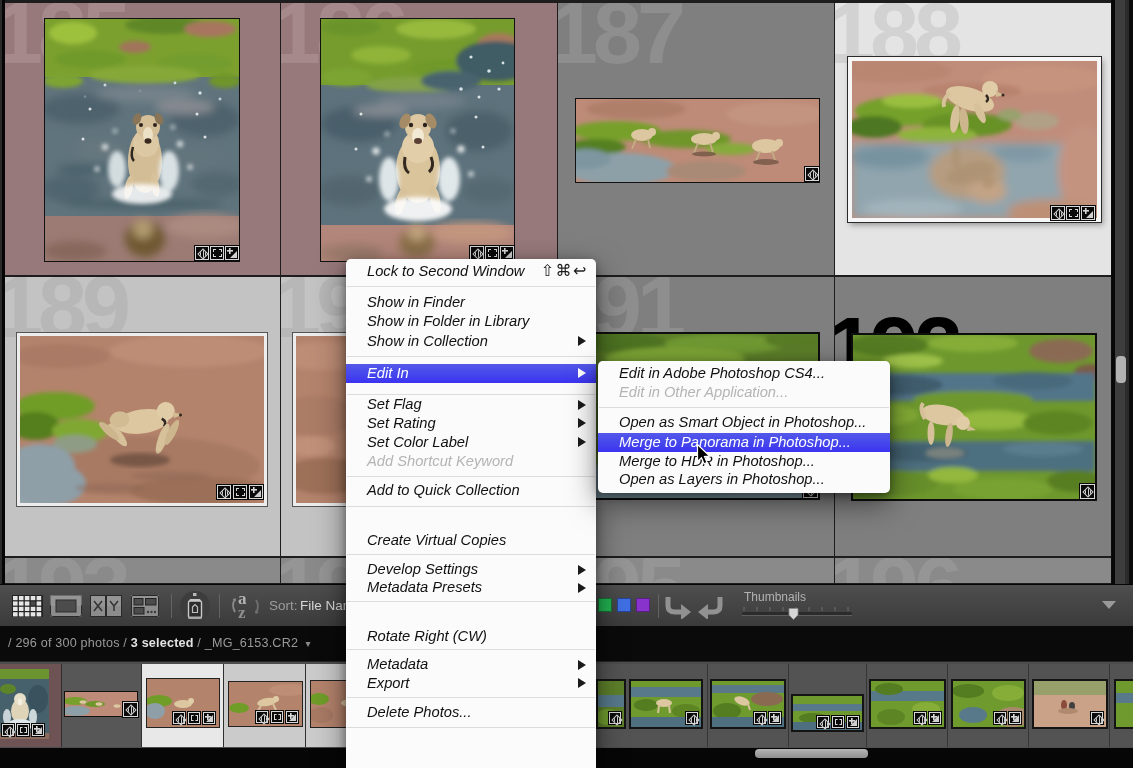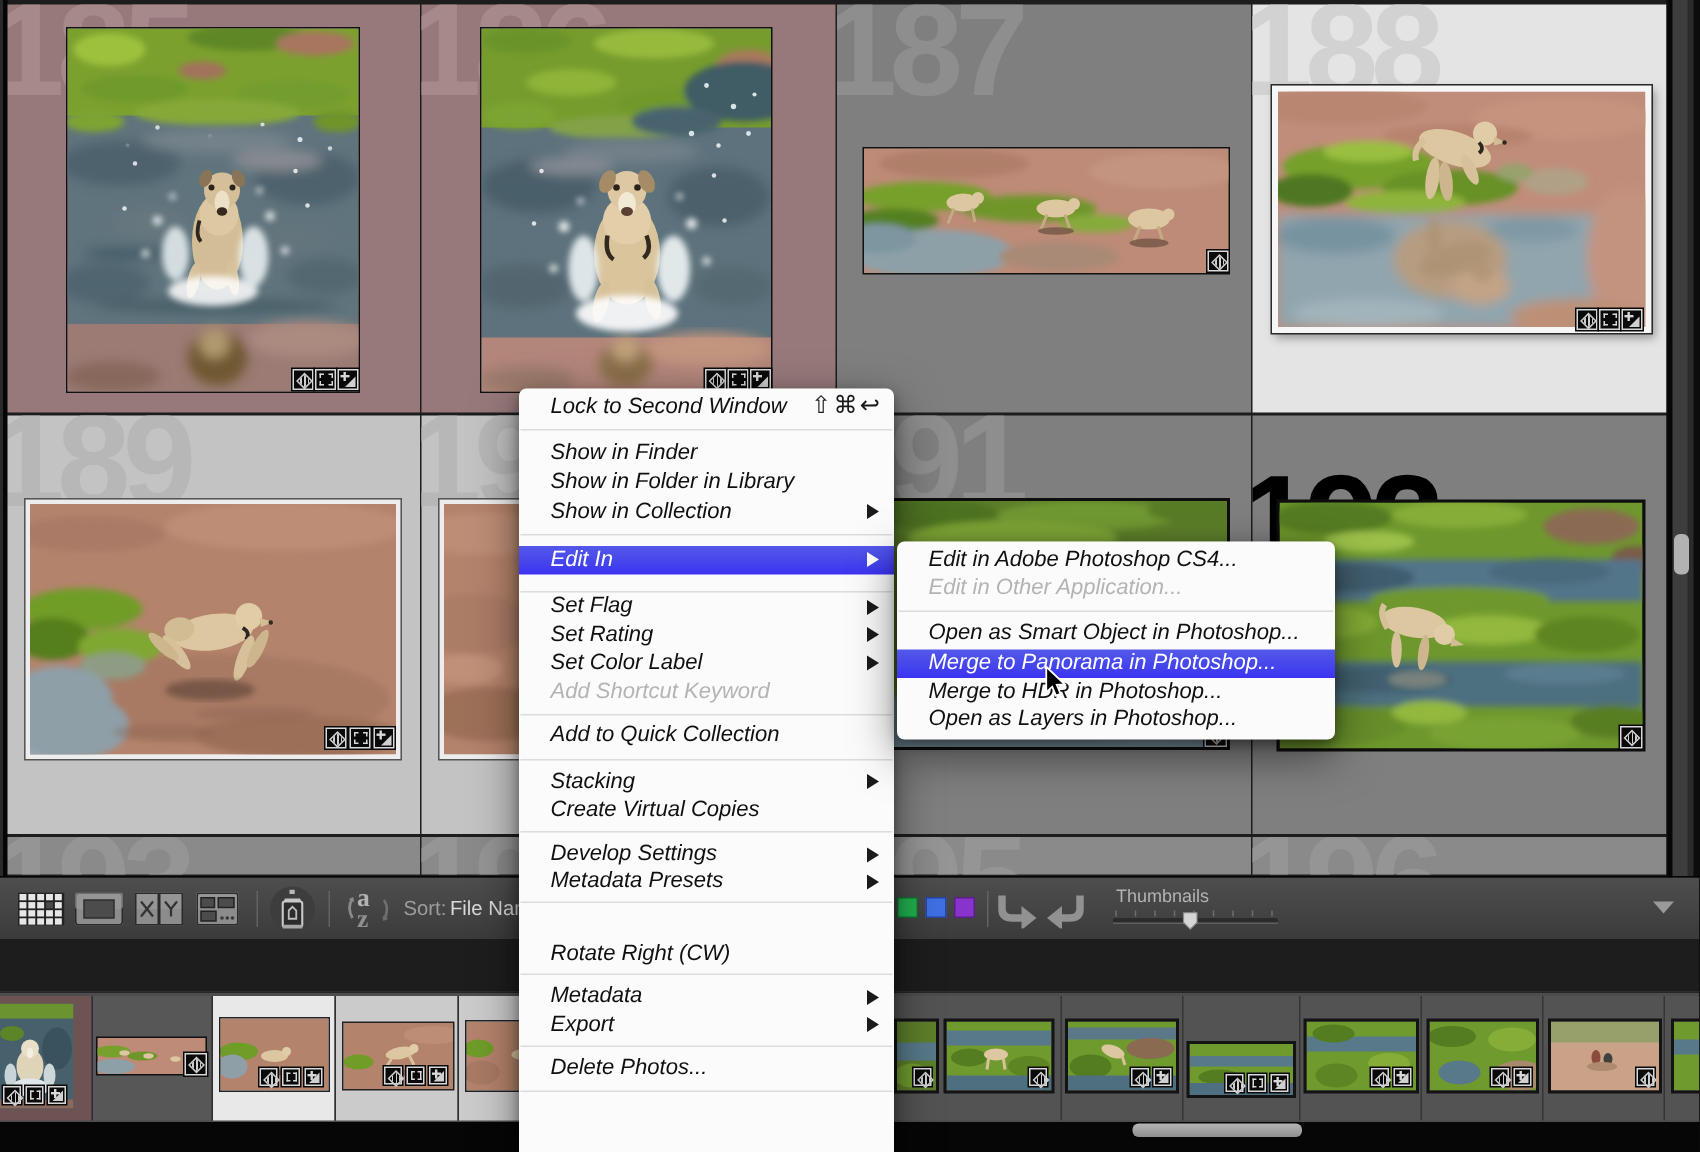--- a/index.html
+++ b/index.html
@@ -534,20 +534,23 @@
         <path d="M4 4 L4 8 M17 4 L17 8 M30 4 L30 8 M43 4 L43 8 M56 4 L56 8 M69 4 L69 8 M82 4 L82 8 M95 4 L95 8 M108 4 L108 8"></path>
       </g>
       <rect x="2" y="9" width="110" height="3" rx="1.5" fill="#2b2b2b"></rect>
       <rect x="2" y="12" width="110" height="1" fill="#5e5e5e"></rect>
       <path d="M49 5.5 L58 5.5 L58 12 L53.5 16.5 L49 12 Z" fill="#d6d6d6" stroke="#8a8a8a" stroke-width=".8"></path>
     </svg>
 
     <div class="abs" style="left:1102px;top:16px;width:0;height:0;border-top:8px solid #9a9a9a;border-left:7px solid transparent;border-right:7px solid transparent;"></div>
   </div>
 
+  <div class="abs" style="left:0;top:626px;width:1133px;height:35px;background:#0a0a0a;color:#9a9a9a;font-size:12.6px;line-height:35px;letter-spacing:0.2px;">
+    <span style="margin-left:8px;">/ 296 of 300 photos / <b style="color:#e3e3e3;">3 selected</b> / _MG_6153.CR2&nbsp;&nbsp;<span style="font-size:10px;color:#8a8a8a;">▾</span></span>
+  </div>
 
   <div class="abs" style="left:0;top:661px;width:1133px;height:87px;background:#4d4d4d;border-top:1px solid #262626;box-sizing:border-box;" id="strip">
 
     <div class="abs" style="left:0;top:2px;width:61px;height:83px;background:#6d5354;"></div>
     <div class="abs" style="left:62px;top:2px;width:79px;height:83px;background:#575757;"></div>
     <div class="abs" style="left:142px;top:2px;width:81px;height:83px;background:#e9e8e8;"></div>
     <div class="abs" style="left:224px;top:2px;width:81px;height:83px;background:#cbcbcb;"></div>
     <div class="abs" style="left:306px;top:2px;width:80px;height:83px;background:#cbcbcb;"></div>
     <div class="abs" style="left:61px;top:2px;width:1px;height:83px;background:#2f2f2f;"></div>
     <div class="abs" style="left:141px;top:2px;width:1px;height:83px;background:#2f2f2f;"></div>
@@ -751,24 +754,20 @@
         <span class="arr"></span>
       </div>
     <div class="mi dis" style="top:192.5px;">
         <span class="t">Add Shortcut Keyword</span>
       </div>
     <div class="sep" style="top:216.5px;"></div>
     <div class="mi" style="top:222px;">
         <span class="t">Add to Quick Collection</span>
       </div>
     <div class="sep" style="top:246.5px;"></div>
-    <div class="mi" style="top:252.5px;">
-        <span class="t">Stacking</span>
-        <span class="arr"></span>
-      </div>
     <div class="mi" style="top:271.5px;">
         <span class="t">Create Virtual Copies</span>
       </div>
     <div class="sep" style="top:294.5px;"></div>
     <div class="mi" style="top:301px;">
         <span class="t">Develop Settings</span>
         <span class="arr"></span>
       </div>
     <div class="mi" style="top:319px;">
         <span class="t">Metadata Presets</span>

